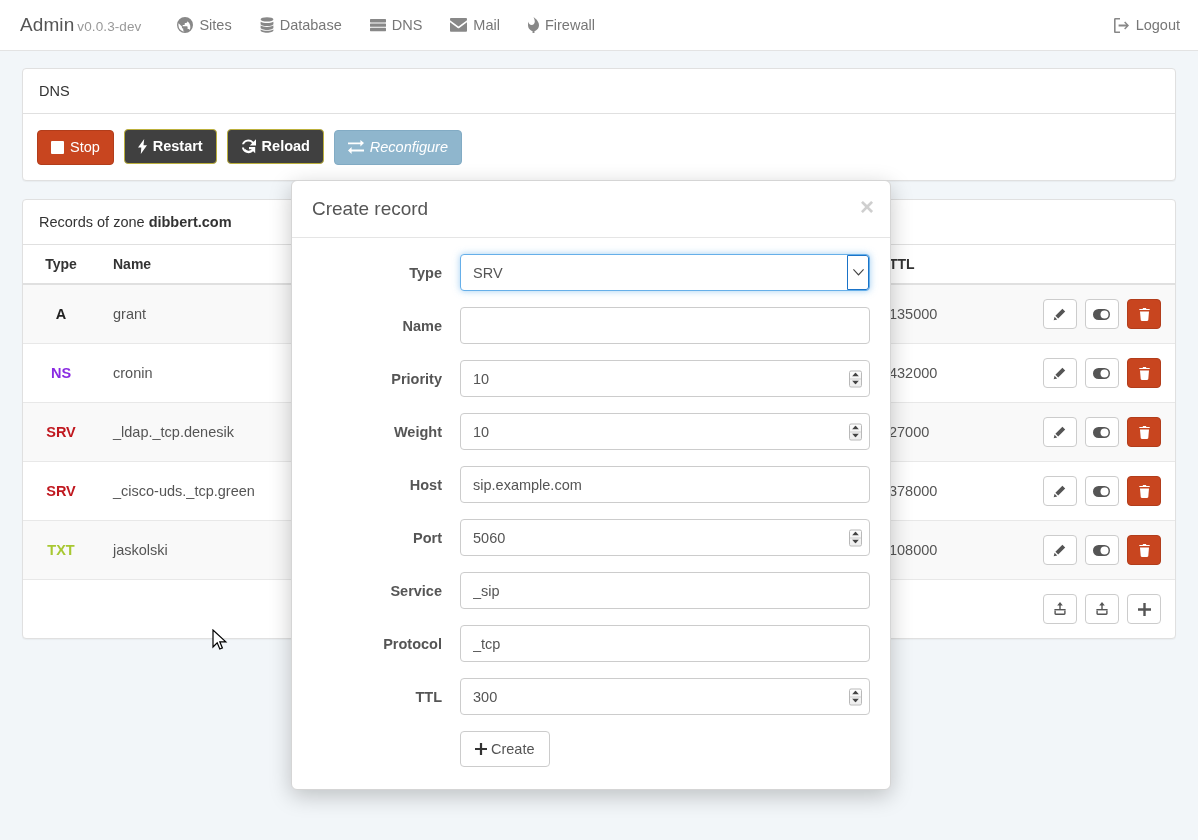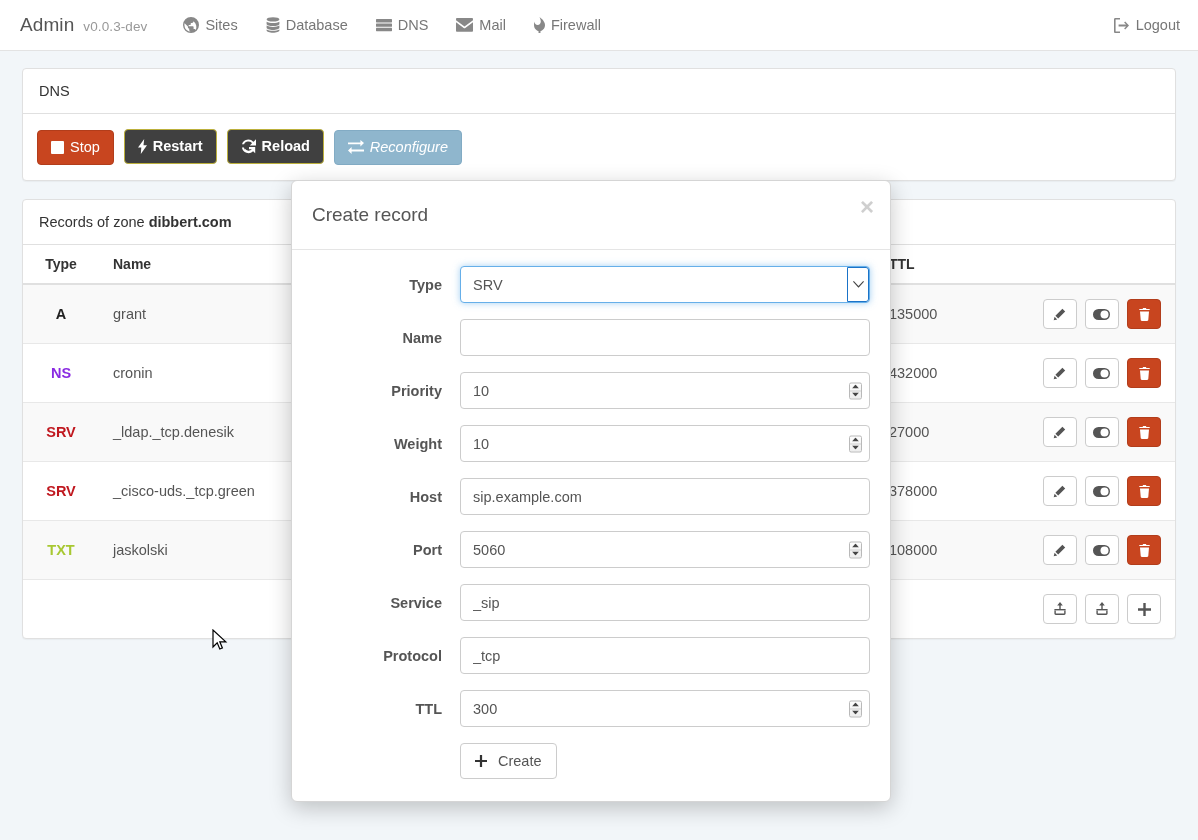--- a/index.html
+++ b/index.html
@@ -24,21 +24,21 @@
     padding: 0 20px;
   }
   .brand {
     font-size: 19px;
     color: #777;
     margin-right: 22px;
     white-space: nowrap;
     letter-spacing: .1px;
   }
   .brand .brand-name { color: #555; }
-  .brand .brand-ver { font-size: 13.5px; color: #999; margin-left: 9px; }
+  .brand .brand-ver { font-size: 13.5px; color: #999; margin-left: 3px; }
   .nav-items { display: flex; align-items: center; }
   .nav-item {
     display: flex; align-items: center;
     gap: 6px;
     color: #777;
     font-size: 14.5px;
     padding: 0 14px;
     height: 50px;
     line-height: 50px;
     white-space: nowrap;
@@ -135,21 +135,21 @@
     left: 291px; top: 180px;
     width: 600px;
     background: #fff;
     border: 1px solid #d5d5d5;
     border-radius: 6px;
     box-shadow: 0 6px 22px rgba(0,0,0,.22);
     z-index: 50;
   }
   .modal-header {
     position: relative;
-    padding: 23px 20px;
+    padding: 17px 20px;
     border-bottom: 1px solid #e5e5e5;
   }
   .modal-title { font-size: 19px; color: #555; font-weight: normal; margin: 0; }
   .modal-close {
     position: absolute; right: 16px; top: 14px;
     font-size: 24px; line-height: 1;
     color: #cfcfcf; font-weight: bold;
     cursor: pointer; background: none; border: none; padding: 0;
   }
   .modal-body { padding: 16px 20px 22px 20px; }
@@ -199,21 +199,21 @@
     border: 1px solid #b9b9b9;
     border-radius: 2px;
     background: linear-gradient(#fdfdfd,#ededed);
     cursor: pointer;
   }
   .spinner i { flex: 1; display: flex; align-items: center; justify-content: center; }
   .spinner i svg { fill: #444; display: block; }
   .spinner i:first-child { border-bottom: 1px solid #cfcfcf; }
 
   .btn-create {
-    display: inline-flex; align-items: center; gap: 11px;
+    display: inline-flex; align-items: center; gap: 4px;
     border: 1px solid #ccc;
     background: #fff;
     border-radius: 4px;
     padding: 9px 14px;
     font-size: 14.5px;
     color: #555;
     cursor: pointer;
   }
   .btn-create .plus { font-weight: bold; color: #333; font-size: 15px; }
 

